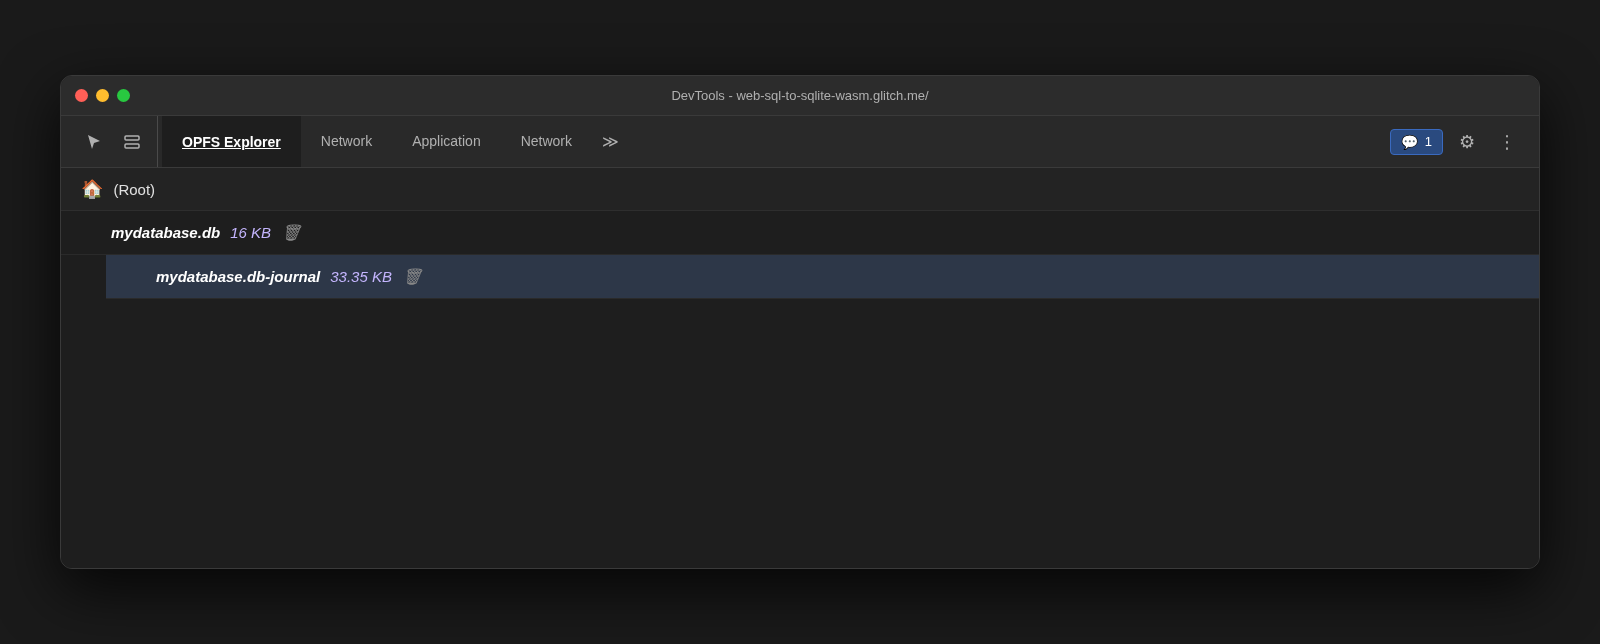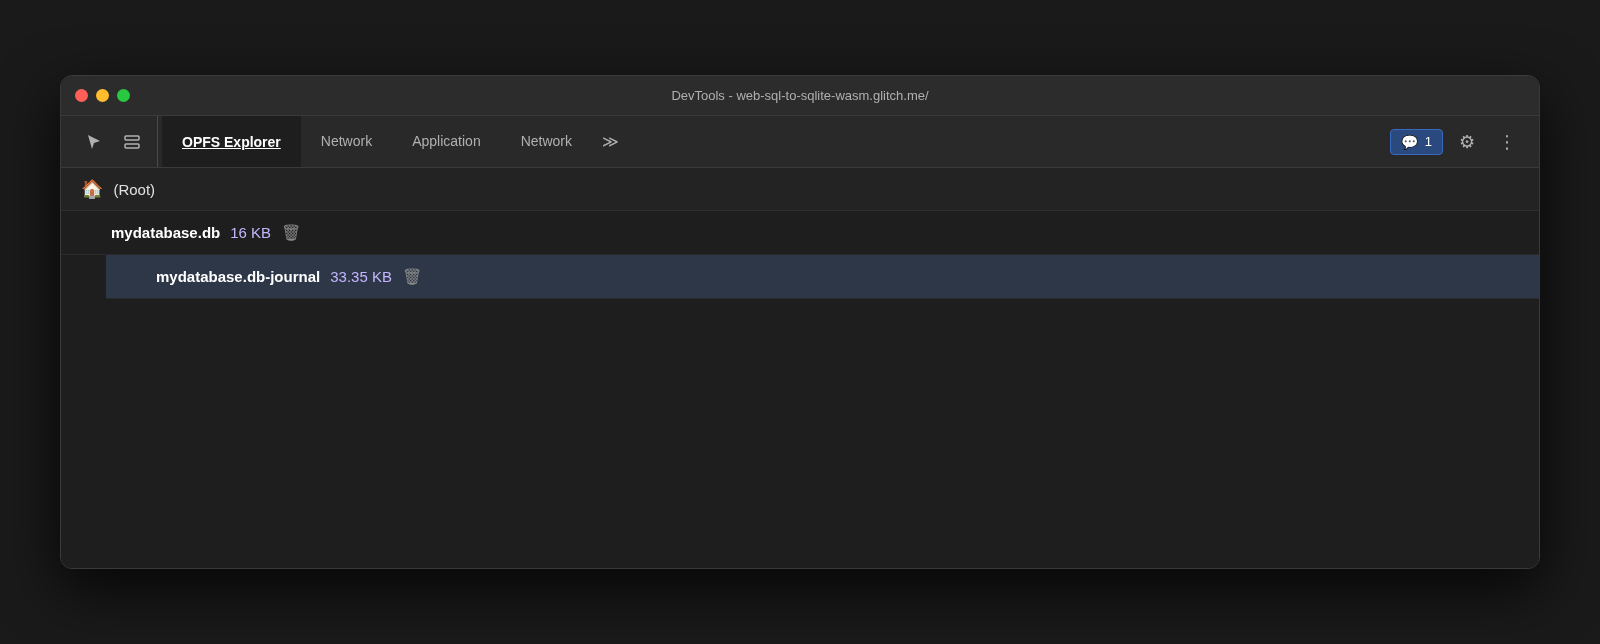--- a/index.html
+++ b/index.html
@@ -183,20 +183,21 @@
 
     .file-row {
       display: flex;
       align-items: center;
       padding: 12px 20px 12px 50px;
       border-bottom: 1px solid #2a2a2a;
       font-size: 15px;
       color: #e0e0e0;
       gap: 10px;
       cursor: pointer;
+      font-style: italic;
     }
 
     .file-row.selected {
       background: #2d3748;
       margin-left: 45px;
     }
 
     .file-name {
       font-weight: 600;
       color: #ffffff;

